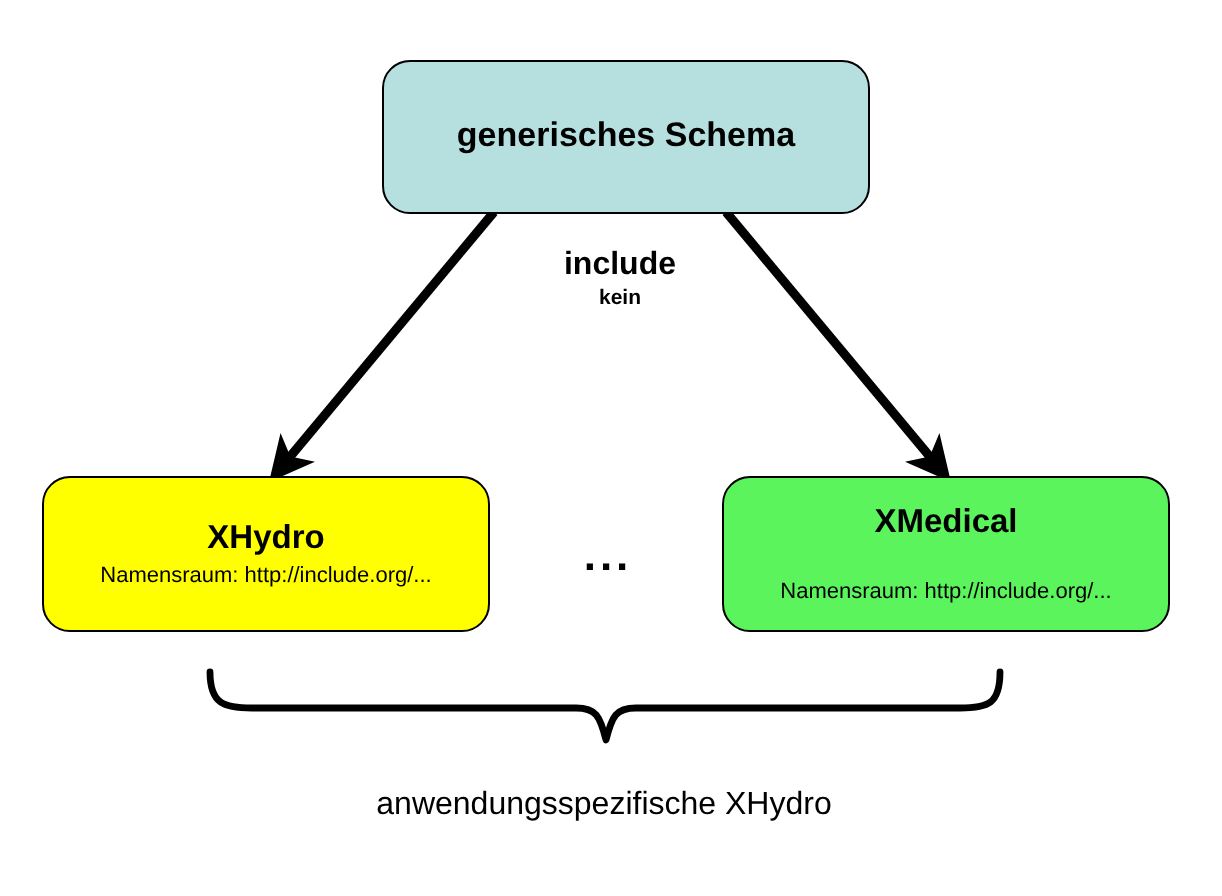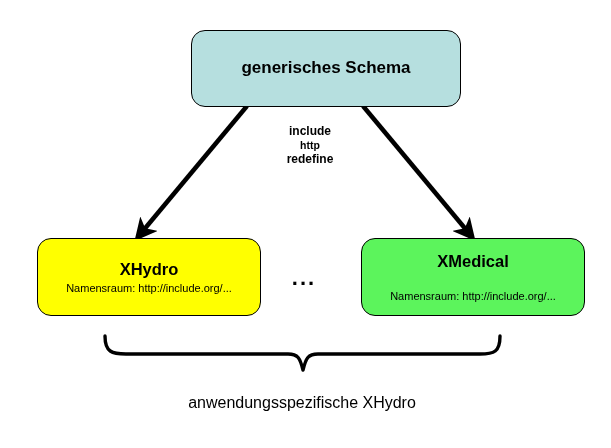--- a/index.html
+++ b/index.html
@@ -46,34 +46,33 @@
   .node-sub {
     font-size: 11px;
     font-weight: normal;
     margin-top: 3px;
     white-space: nowrap;
   }
 
   #generic-schema-box {
     left: 191px;
     top: 30px;
-    width: 270px;
+    width: 244px;
     height: 77px;
     background: #b6dfdf;
   }
   #generic-schema-box .node-title { font-size: 17px; }
   #generic-schema-box .node-sub { font-size: 11.5px; margin-top: 4px; }
 
   #xhydro-box {
     left: 21px;
     top: 238px;
     width: 224px;
     height: 78px;
     background: #ffff00;
-    margin-left: 16px;
   }
 
   #xmedical-box {
     left: 361px;
     top: 238px;
     width: 224px;
     height: 78px;
     background: #5cf45c;
     gap: 16px;
   }
@@ -81,21 +80,21 @@
   
   #edge-label {
     position: absolute;
     left: 245px;
     top: 125px;
     width: 130px;
     text-align: center;
     line-height: 1.05;
   }
   #edge-label .lbl-main {
-    font-size: 12px;
+    font-size: 16px;
     font-weight: bold;
     display: block;
   }
   #edge-label .lbl-or {
     font-size: 10.5px;
     font-weight: bold;
     display: block;
     margin: 2px 0 2px 0;
   }
 
@@ -154,22 +153,21 @@
              L 480 354
              C 494 354, 500 352, 500 336" fill="none" stroke="#000000" stroke-width="3.4" stroke-linecap="round" stroke-linejoin="round"></path>
   </svg>
 
   <div class="node-box" id="generic-schema-box">
     <span class="node-title">generisches Schema</span>
   </div>
 
   <div id="edge-label">
     <span class="lbl-main">include</span>
-    <span class="lbl-or">http</span>
-    <span class="lbl-main">redefine</span>
+    <span class="lbl-or">kein</span>
   </div>
 
   <div class="node-box" id="xhydro-box">
     <span class="node-title">XHydro</span>
     <span class="node-sub">Namensraum: http://include.org/...</span>
   </div>
 
   <div id="ellipsis-separator">...</div>
 
   <div class="node-box" id="xmedical-box">

